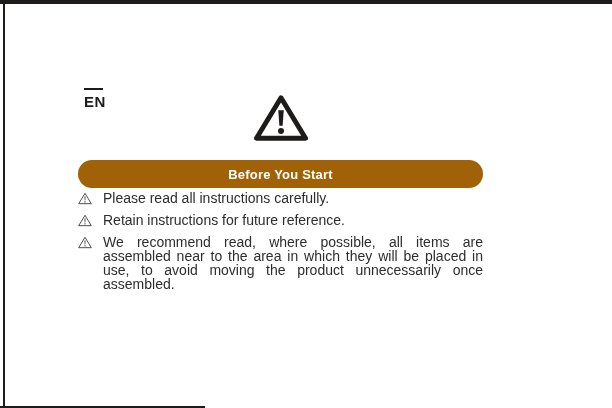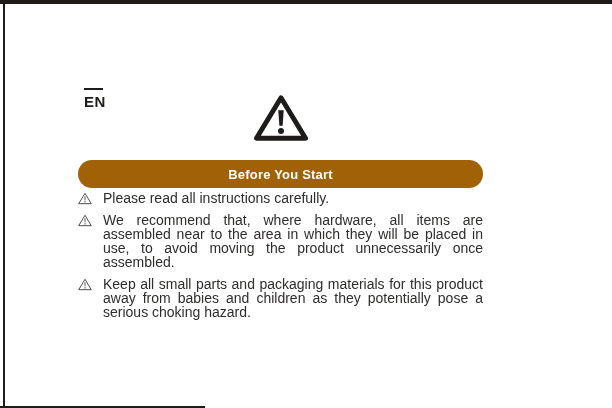--- a/index.html
+++ b/index.html
@@ -104,40 +104,40 @@
       <span class="bullet">
         <svg width="14" height="13" viewBox="0 0 100 88" xmlns="http://www.w3.org/2000/svg">
           <path d="M50 7 L95 81 L5 81 Z" fill="none" stroke="#2e2d2c" stroke-width="6" stroke-linejoin="round"></path>
           <path d="M46.5 30 L53.5 30 L52 58 L48 58 Z" fill="#2e2d2c"></path>
           <circle cx="50" cy="68" r="5" fill="#2e2d2c"></circle>
         </svg>
       </span>
       <span class="item-text">Please read all instructions carefully.</span>
     </div>
 
+    <div class="item">
+      <span class="bullet">
+        <svg width="14" height="13" viewBox="0 0 100 88" xmlns="http://www.w3.org/2000/svg">
+          <path d="M50 7 L95 81 L5 81 Z" fill="none" stroke="#2e2d2c" stroke-width="6" stroke-linejoin="round"></path>
+          <path d="M46.5 30 L53.5 30 L52 58 L48 58 Z" fill="#2e2d2c"></path>
+          <circle cx="50" cy="68" r="5" fill="#2e2d2c"></circle>
+        </svg>
+      </span>
+      <span class="item-text">Retain instructions for future reference.</span>
+    </div>
 
 
 
     <div class="item">
       <span class="bullet">
         <svg width="14" height="13" viewBox="0 0 100 88" xmlns="http://www.w3.org/2000/svg">
           <path d="M50 7 L95 81 L5 81 Z" fill="none" stroke="#2e2d2c" stroke-width="6" stroke-linejoin="round"></path>
           <path d="M46.5 30 L53.5 30 L52 58 L48 58 Z" fill="#2e2d2c"></path>
           <circle cx="50" cy="68" r="5" fill="#2e2d2c"></circle>
         </svg>
       </span>
-      <span class="item-text">We recommend that, where hardware, all items are assembled near to the area in which they will be placed in use, to avoid moving the product unnecessarily once assembled.</span>
+      <span class="item-text">We recommend read, where possible, all items are assembled near to the area in which they will be placed in use, to avoid moving the product unnecessarily once assembled.</span>
     </div>
 
 
-    <div class="item">
-      <span class="bullet">
-        <svg width="14" height="13" viewBox="0 0 100 88" xmlns="http://www.w3.org/2000/svg">
-          <path d="M50 7 L95 81 L5 81 Z" fill="none" stroke="#2e2d2c" stroke-width="6" stroke-linejoin="round"></path>
-          <path d="M46.5 30 L53.5 30 L52 58 L48 58 Z" fill="#2e2d2c"></path>
-          <circle cx="50" cy="68" r="5" fill="#2e2d2c"></circle>
-        </svg>
-      </span>
-      <span class="item-text">Keep all small parts and packaging materials for this product away from babies and children as they potentially pose a serious choking hazard.</span>
-    </div>
 
   </div>
 </div>
 
 </body></html>

